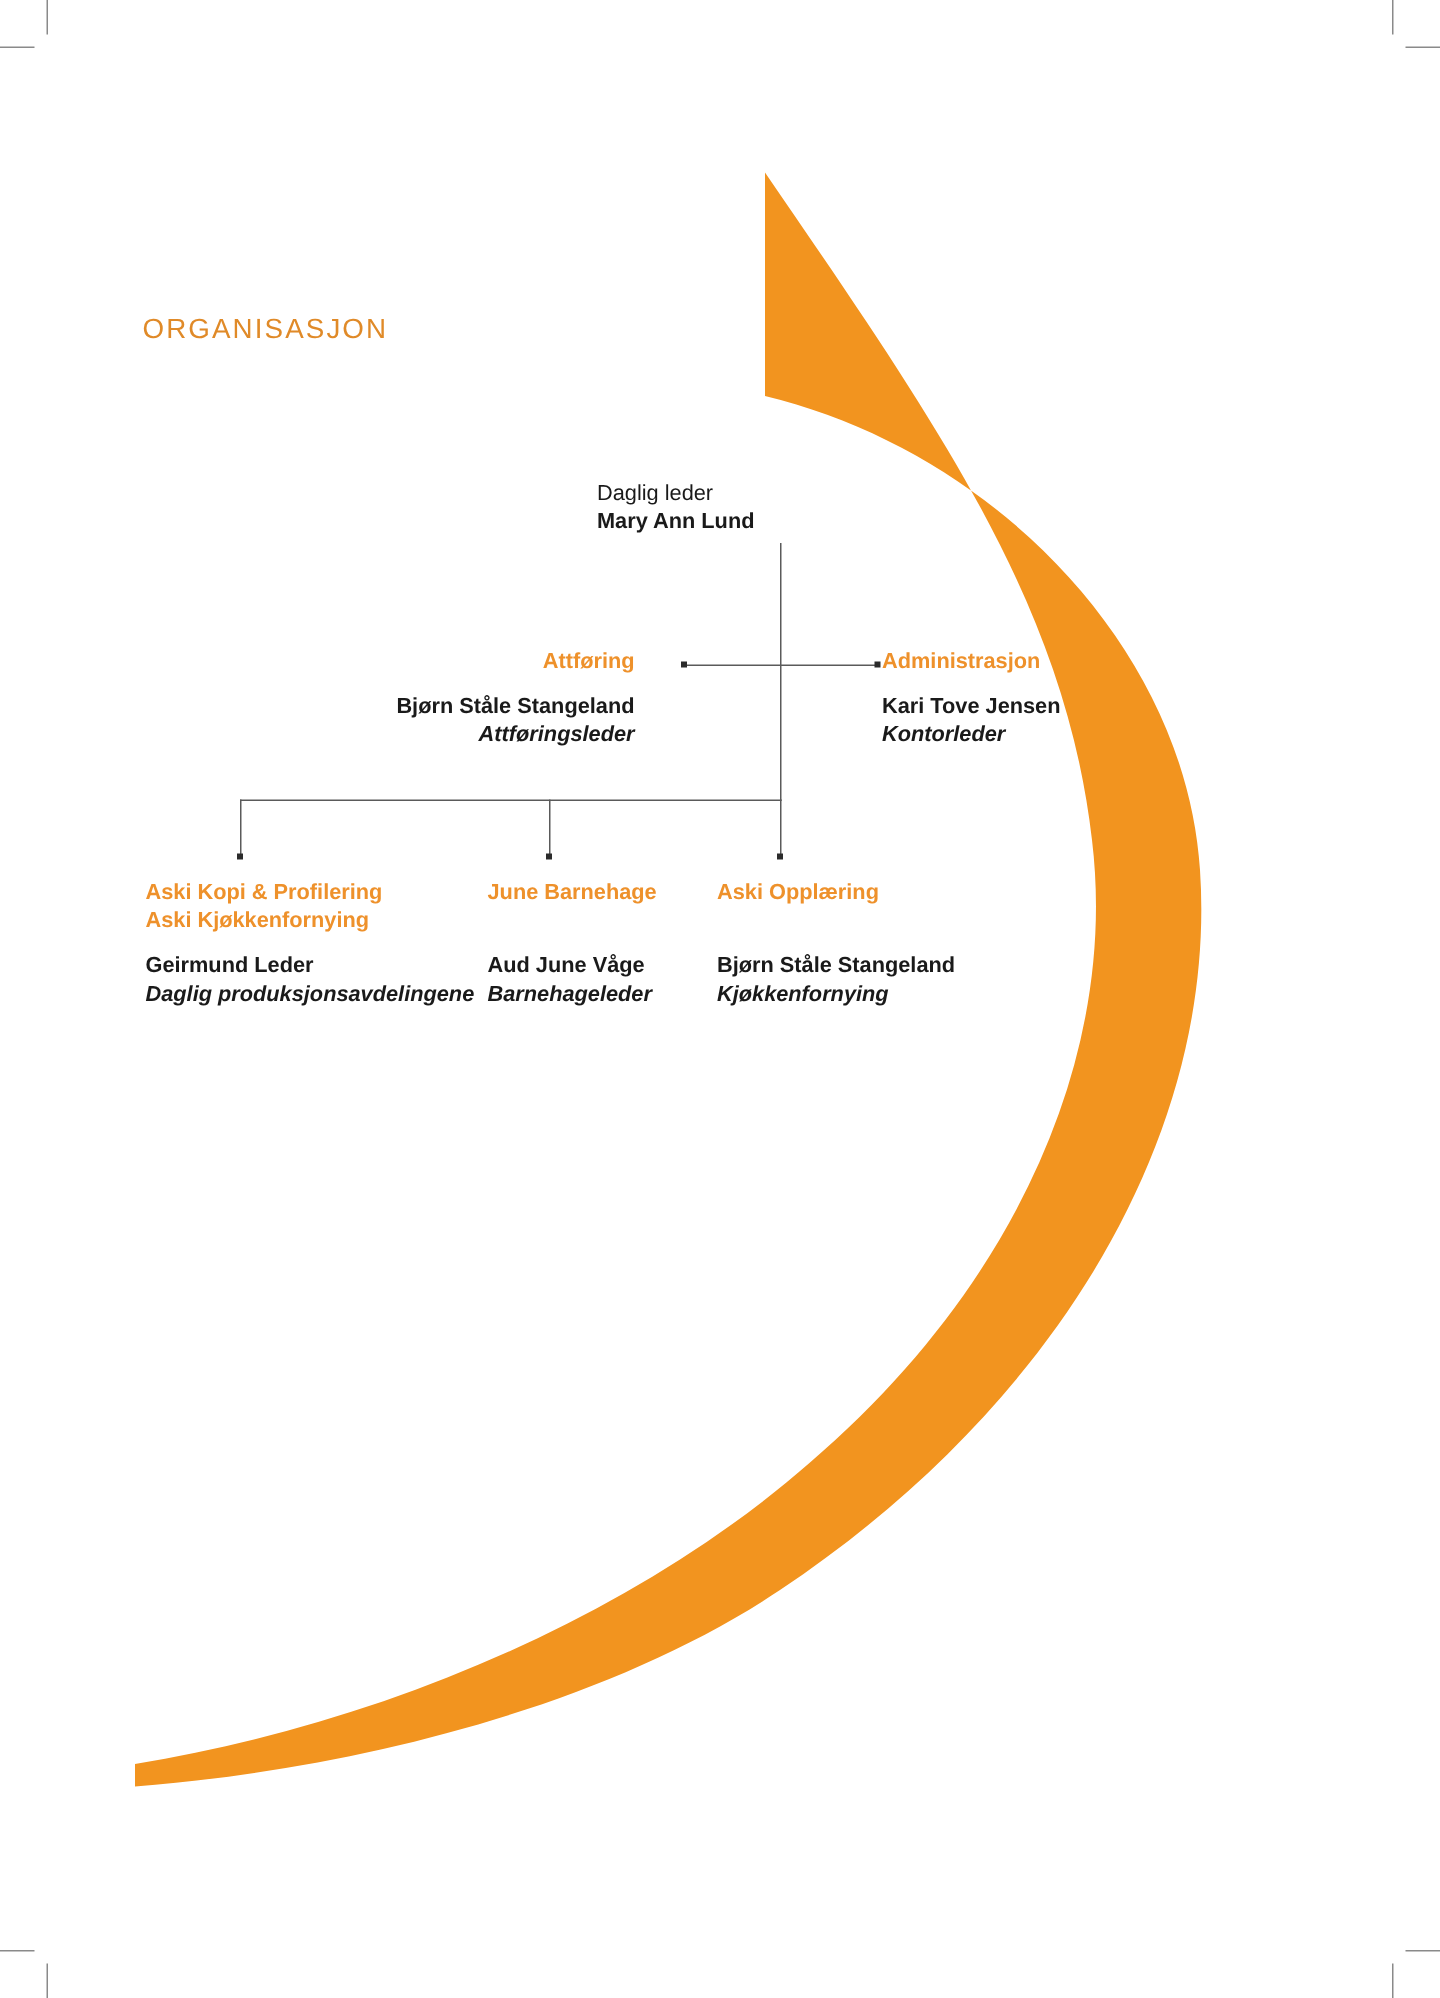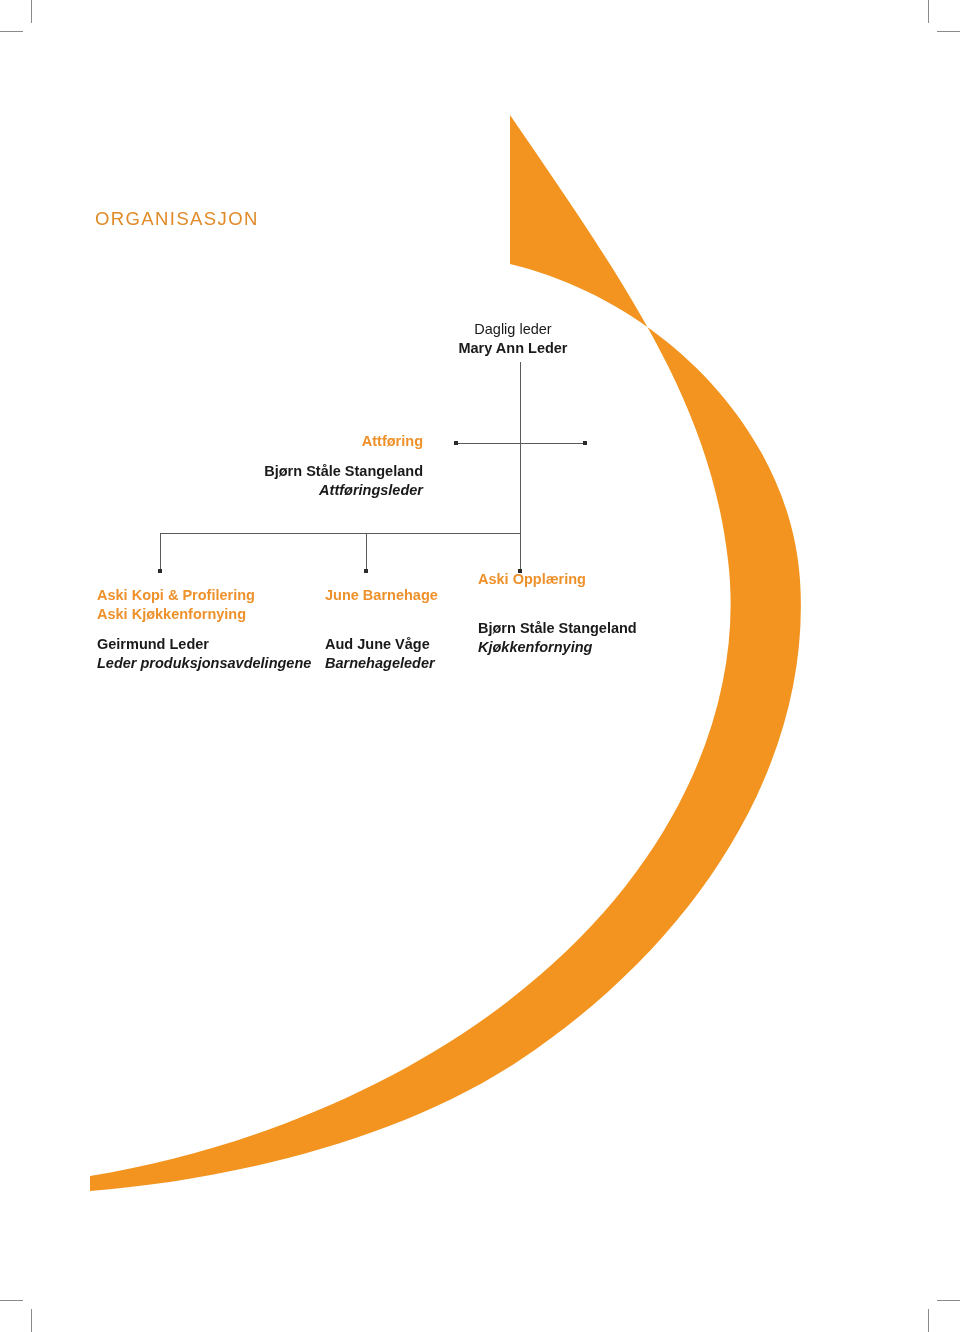--- a/index.html
+++ b/index.html
@@ -70,30 +70,30 @@
     font-weight: 700;
     font-style: italic;
     font-size: 14.5px;
   }
   .node .plain {
     color: #1a1a1a;
     font-weight: 400;
     font-size: 14.5px;
   }
   .node.ralign { text-align: right; }
-  .node.calign { text-align: center; }
+  .node.calign { }
 
   
   #node-daglig   { left: 398px; top: 320px; width: 230px; }
   #node-attforing{ left: 183px; top: 432px; width: 240px; }
   #node-admin    { left: 588px; top: 432px; width: 260px; }
 
   #node-kopi     { left: 97px;  top: 586px; width: 240px; }
   #node-barnehage{ left: 325px; top: 586px; width: 160px; }
-  #node-opplaering{ left: 478px; top: 570px; width: 220px; }
+  #node-opplaering{ left: 478px; top: 586px; width: 220px; }
 
   .gap { height: 11px; }
 
   
   .line {
     position: absolute;
     background: #5a5a5a;
   }
   .line.v { width: 1px; }
   .line.h { height: 1px; }
@@ -142,37 +142,43 @@
   <div class="line h" style="left:160px; top:533px; width:361px;"></div>
   <div class="line v" style="left:160px; top:533px; height:38px;"></div>
   <div class="dot" style="left:158px; top:569px;"></div>
   <div class="line v" style="left:366px; top:533px; height:38px;"></div>
   <div class="dot" style="left:364px; top:569px;"></div>
   <div class="line v" style="left:520px; top:533px; height:38px;"></div>
   <div class="dot" style="left:518px; top:569px;"></div>
 
   <div class="node calign" id="node-daglig">
     <div class="plain">Daglig leder</div>
-    <div class="person">Mary Ann Leder</div>
+    <div class="person">Mary Ann Lund</div>
   </div>
 
   <div class="node ralign" id="node-attforing">
     <div class="head">Attføring</div>
     <div class="gap"></div>
     <div class="person">Bjørn Ståle Stangeland</div>
     <div class="role">Attføringsleder</div>
   </div>
 
+  <div class="node" id="node-admin">
+    <div class="head">Administrasjon</div>
+    <div class="gap"></div>
+    <div class="person">Kari Tove Jensen</div>
+    <div class="role">Kontorleder</div>
+  </div>
 
   <div class="node" id="node-kopi">
     <div class="head">Aski Kopi &amp; Profilering</div>
     <div class="head">Aski Kjøkkenfornying</div>
     <div class="gap"></div>
     <div class="person">Geirmund Leder</div>
-    <div class="role">Leder produksjonsavdelingene</div>
+    <div class="role">Daglig produksjonsavdelingene</div>
   </div>
 
   <div class="node" id="node-barnehage">
     <div class="head">June Barnehage</div>
     <div class="head" style="height:19px;"></div>
     <div class="gap"></div>
     <div class="person">Aud June Våge</div>
     <div class="role">Barnehageleder</div>
   </div>
 

